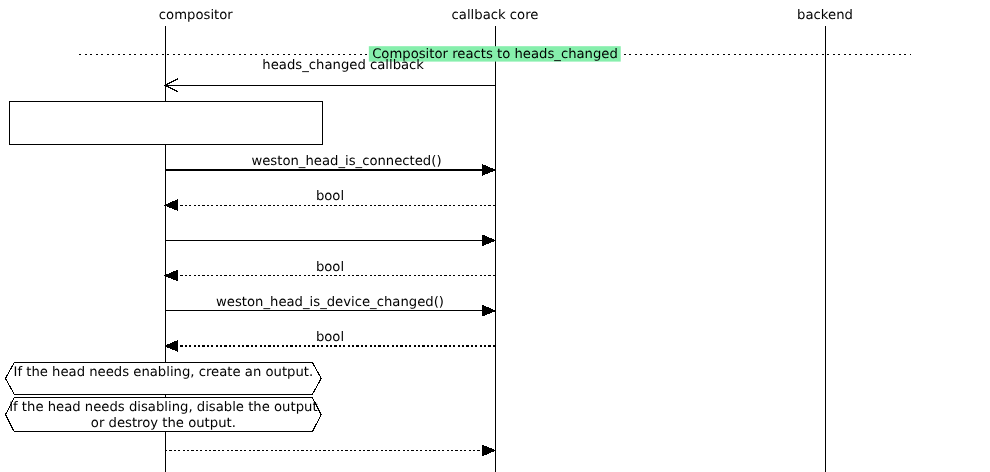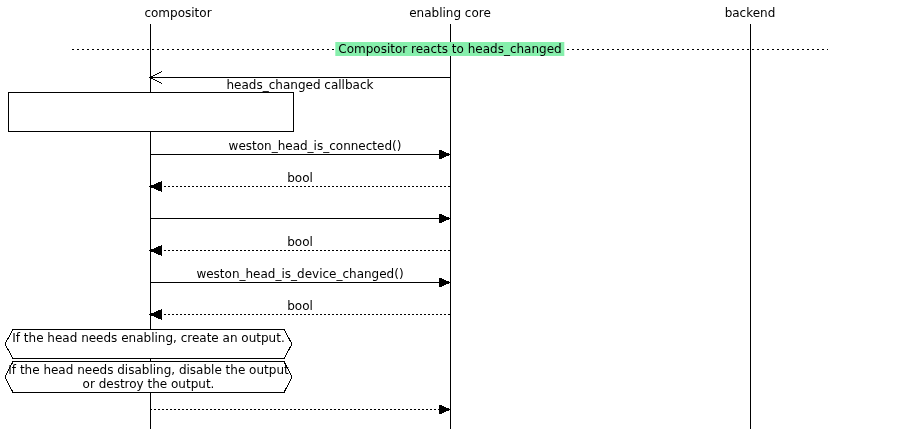--- a/index.html
+++ b/index.html
@@ -67,26 +67,26 @@
 
     <polygon class="shape" points="13,329.5 284,329.5 292,344 284,358.5 13,358.5 5,344"></polygon>
 
     <polygon class="shape" points="13,361.5 284,361.5 292,377 284,392.5 13,392.5 5,377"></polygon>
 
     <line class="dotted" x1="150" y1="409.5" x2="448" y2="409.5"></line>
     <polygon class="filled" points="439,405 450,409.5 439,414"></polygon>
   </svg>
 
   <div class="txt participant" style="left:150px;margin-left:28px;">compositor</div>
-  <div class="txt participant" style="left:450px;">enabling core</div>
+  <div class="txt participant" style="left:450px;">callback core</div>
   <div class="txt participant" style="left:750px;">backend</div>
 
   <div class="txt divider-label">Compositor reacts to heads_changed</div>
 
-  <div class="txt msg-label" style="top:78px;">heads_changed callback</div>
+  <div class="txt msg-label" style="top:52px;padding-left:12px;">heads_changed callback</div>
   <div class="txt msg-label" style="top:139px;padding-left:15px;">weston_head_is_connected()</div>
   <div class="txt msg-label" style="top:171px;">bool</div>
   <div class="txt msg-label" style="top:235px;">bool</div>
   <div class="txt msg-label" style="top:267px;">weston_head_is_device_changed()</div>
   <div class="txt msg-label" style="top:299px;">bool</div>
 
   <div class="txt hex-text" style="top:331px;">If the head needs enabling, create an output.</div>
   <div class="txt hex-text" style="top:363px;">If the head needs disabling, disable the output or destroy the output.</div>
 
 </div>

